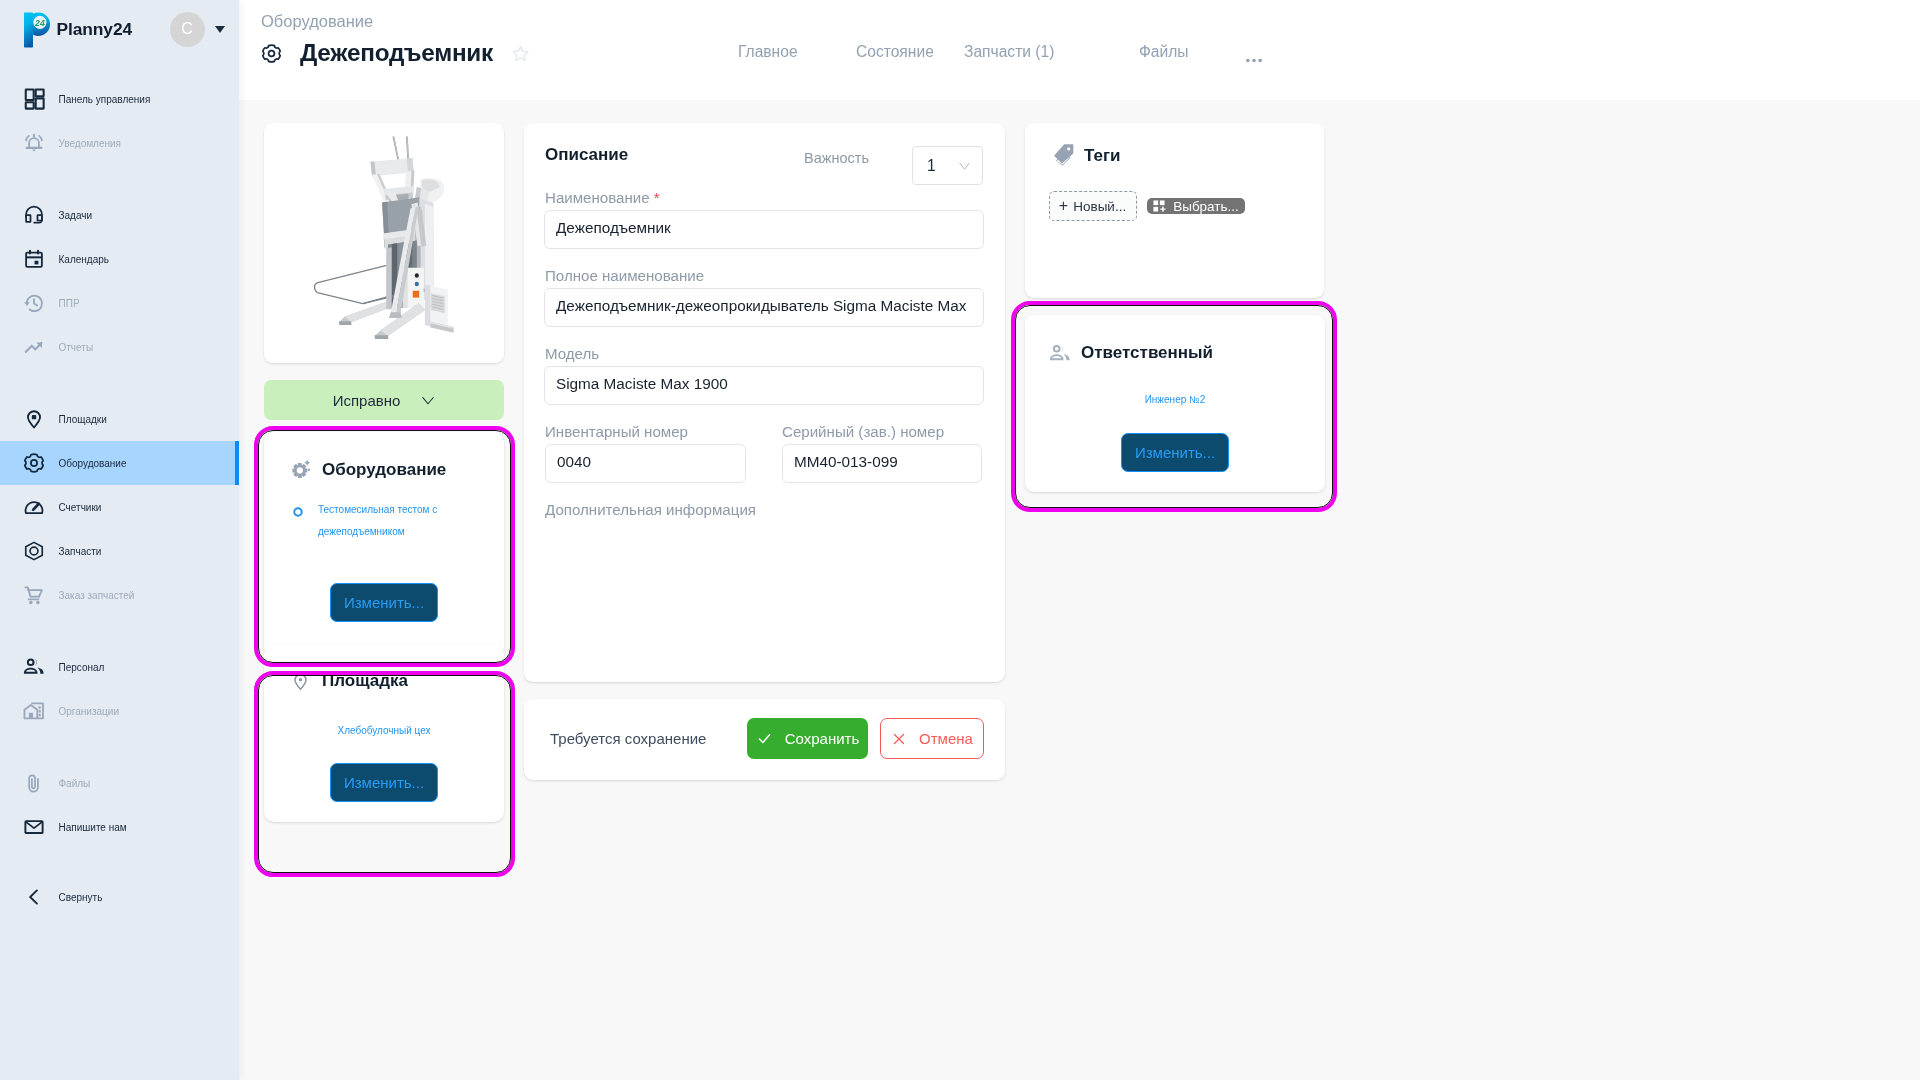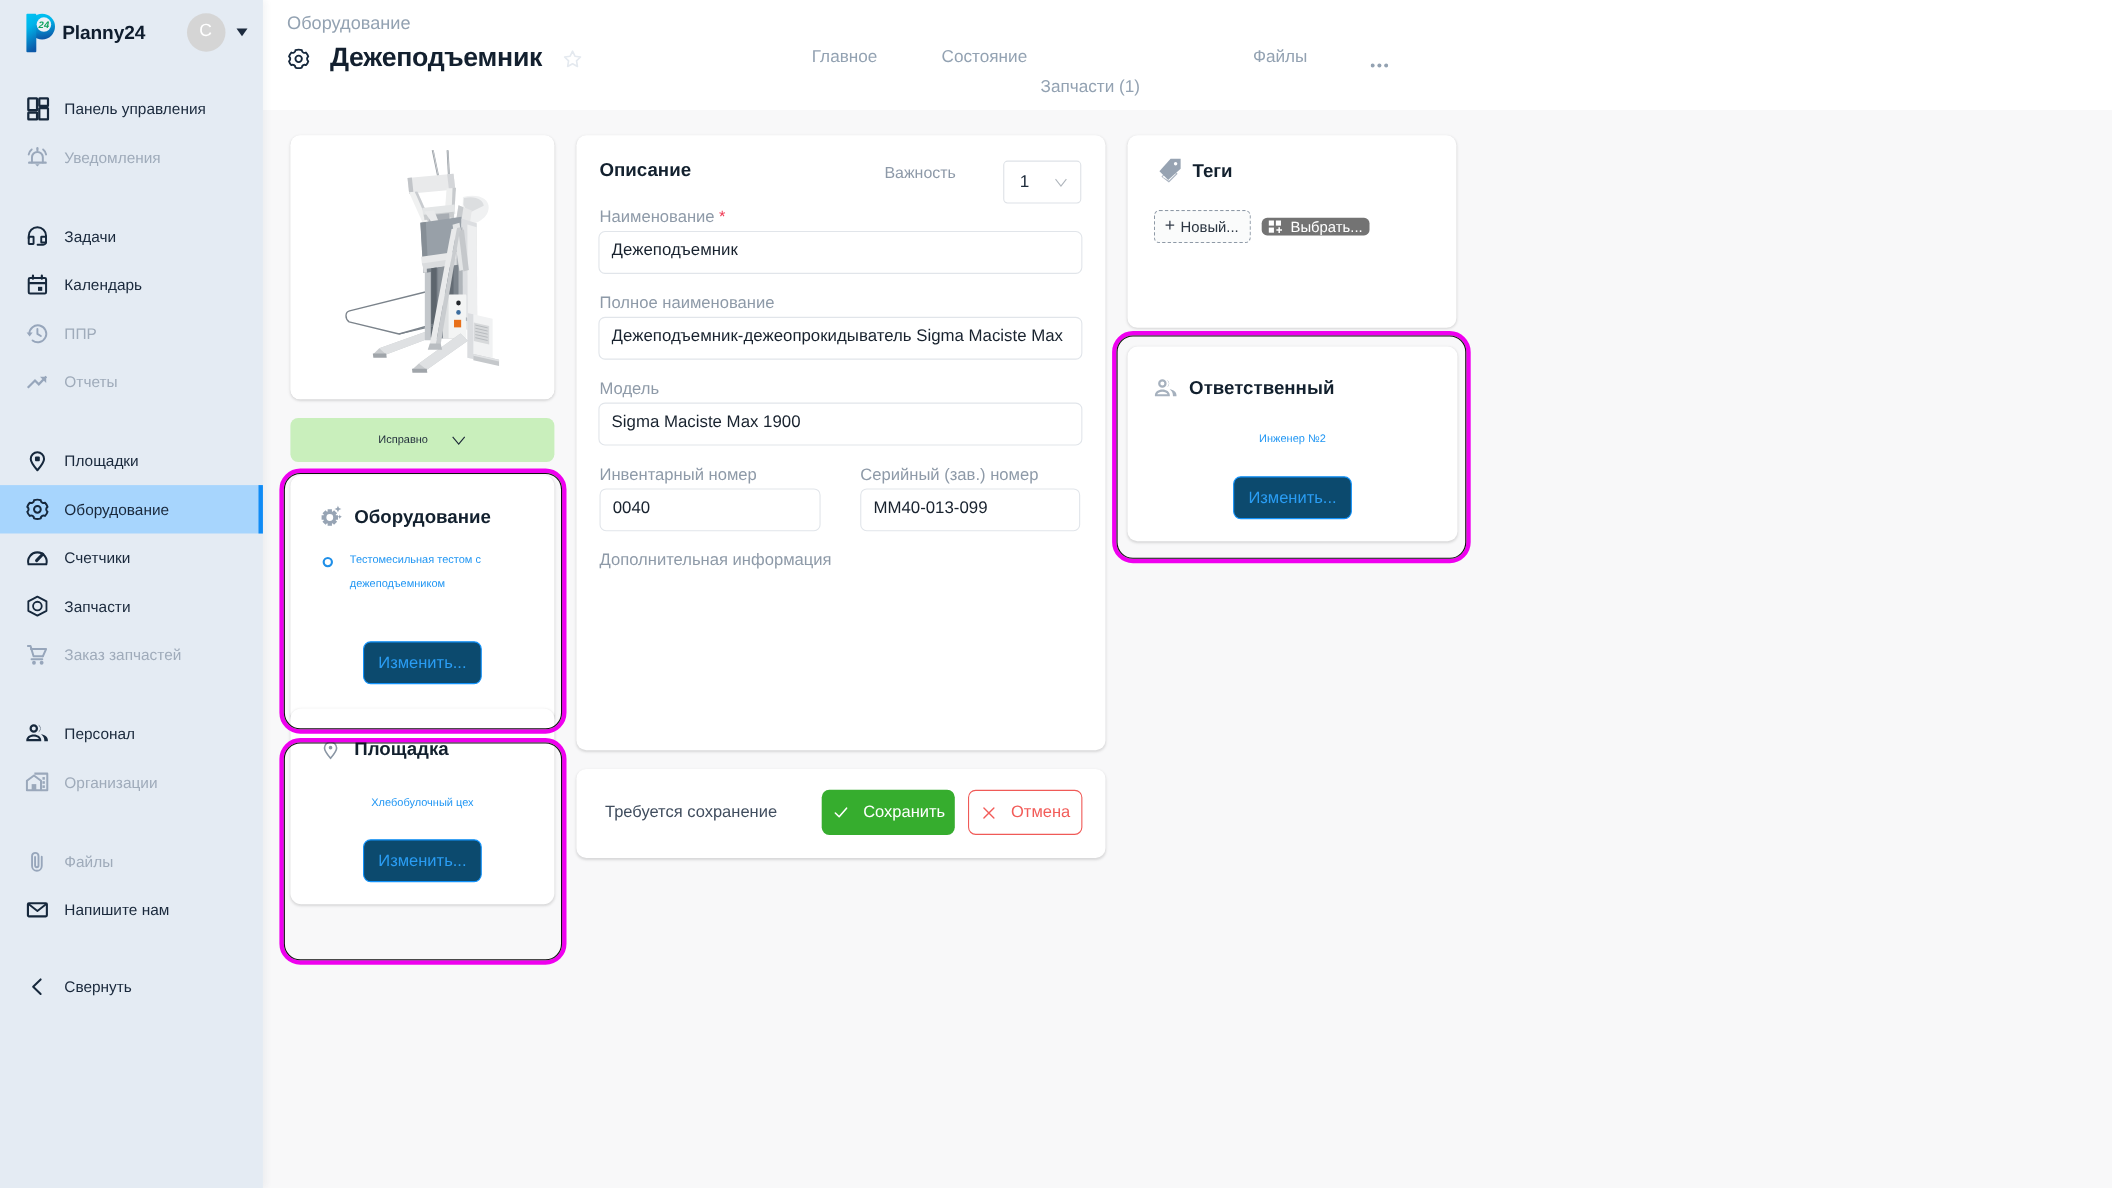--- a/index.html
+++ b/index.html
@@ -16,21 +16,21 @@
   .sidebar { width:239px; height:1080px; background:#e4ebf3; flex:0 0 239px; position:relative; z-index:4; box-shadow:3px 0 6px rgba(30,50,80,0.055); }
   .brand { display:flex; align-items:center; height:58px; padding-left:22px; }
   .brand-logo { width:32px; height:38px; flex:0 0 32px; display:block; margin-top:2px;}
   .brand-name { font-size:17.4px; font-weight:bold; color:#0f1d2e; margin-left:2.5px; letter-spacing:-0.1px; }
   .avatar-wrap { display:flex; align-items:center; margin-left:auto; margin-right:14px; }
   .avatar { width:35px; height:35px; border-radius:50%; background:#d5d5d5; color:#fff;
             display:flex; align-items:center; justify-content:center; font-size:16px; }
   .caret { margin-left:10.5px; width:0;height:0;border-left:5px solid transparent;border-right:5px solid transparent;border-top:7px solid #1d2b3e; }
 
   .nav { margin-top:19px; }
-  .nav-item { display:flex; align-items:center; height:44px; padding-left:22px; position:relative; color:#19283b; font-size:14px; }
+  .nav-item { display:flex; align-items:center; height:44px; padding-left:22px; position:relative; color:#19283b; font-size:10px; }
   .nav-item.dim { color:#9fabba; }
   .nav-item .ni { width:23px; height:23px; flex:0 0 23px; margin-right:13.5px; display:flex; align-items:center; justify-content:center;}
   .nav-item.active { background:#a7d5fd; }
   .nav-item.active::after { content:""; position:absolute; right:0; top:0; bottom:0; width:4px; background:#0f8bf5; }
   .nav-gap { height:28px; }
   .nav-gap-s { height:26px; }
 
   
   .main { flex:1; height:1080px; position:relative; background:#f8f8f9; }
   
@@ -49,21 +49,21 @@
 
   .card { background:#fff; border-radius:9px; box-shadow:0 1px 3px rgba(0,0,0,0.09), 0 1px 2px rgba(0,0,0,0.05); position:absolute; }
 
   .hl { position:absolute; border:4px solid #ef00ef; border-radius:19px; pointer-events:none; z-index:5; }
   .hl::after{ content:""; position:absolute; left:-0.4px;top:-0.4px;right:-0.4px;bottom:-0.4px; border:1.4px solid #111; border-radius:15px; }
 
   
   .imgcard { left:25px; top:123px; width:240px; height:240px; overflow:hidden; }
   
   .statusbtn { position:absolute; left:25px; top:380px; width:240px; height:40px; background:#c9efbc;
-     border-radius:7px; display:flex; align-items:center; justify-content:center; font-size:10px; color:#1f2b3a;}
+     border-radius:7px; display:flex; align-items:center; justify-content:center; font-size:15px; color:#1f2b3a;}
   .statusbtn .sc { margin-left:21px; display:flex; }
 
   .minicard { left:25px; width:240px; background:#fff; border-radius:10px; }
   .mc-head { display:flex; align-items:center; padding-left:26px; }
   .mc-head .mi { width:22px;height:22px; flex:0 0 22px; margin-right:10px; display:flex;align-items:center;}
   .mc-title { font-size:17px; font-weight:bold; color:#12202e; }
   .mc-link { color:#2196f3; font-size:10px; line-height:21.5px; }
   .mc-btn { display:inline-flex; align-items:center; justify-content:center; height:39px; width:108px;
      border:1px solid #1192fb; border-radius:7px; color:#2a9df4; font-size:15px; background:#0c4a6e; }
 
@@ -340,21 +340,21 @@
         <span class="pagetitle">Дежеподъемник</span>
         <span class="star">
           <svg viewBox="0 0 24 24" width="17" height="17" fill="none" stroke="#e4e9ef" stroke-width="2.1" stroke-linejoin="round">
               <path d="M12 2.2 15.1 8.6 22.2 9.6 17.1 14.6 18.3 21.7 12 18.3 5.7 21.7 6.9 14.6 1.8 9.6 8.9 8.6z"></path>
             </svg>
         </span>
       </div>
       <div class="tabs">
         <span class="tab" style="left:499px;">Главное</span>
         <span class="tab" style="left:617px;">Состояние</span>
-        <span class="tab" style="left:707px;margin-top:28px;">Запчасти (1)</span>
+        <span class="tab" style="left:725px;">Запчасти (1)</span>
         <span class="tab" style="left:900px;">Файлы</span>
         <span class="dots" style="left:1007px;">
           <svg viewBox="0 0 28 8" width="16" height="5">
               <circle cx="3.2" cy="4" r="3.2" fill="#93a2b2"></circle>
               <circle cx="14" cy="4" r="3.2" fill="#93a2b2"></circle>
               <circle cx="24.8" cy="4" r="3.2" fill="#93a2b2"></circle>
             </svg>
         </span>
       </div>
     </div>

